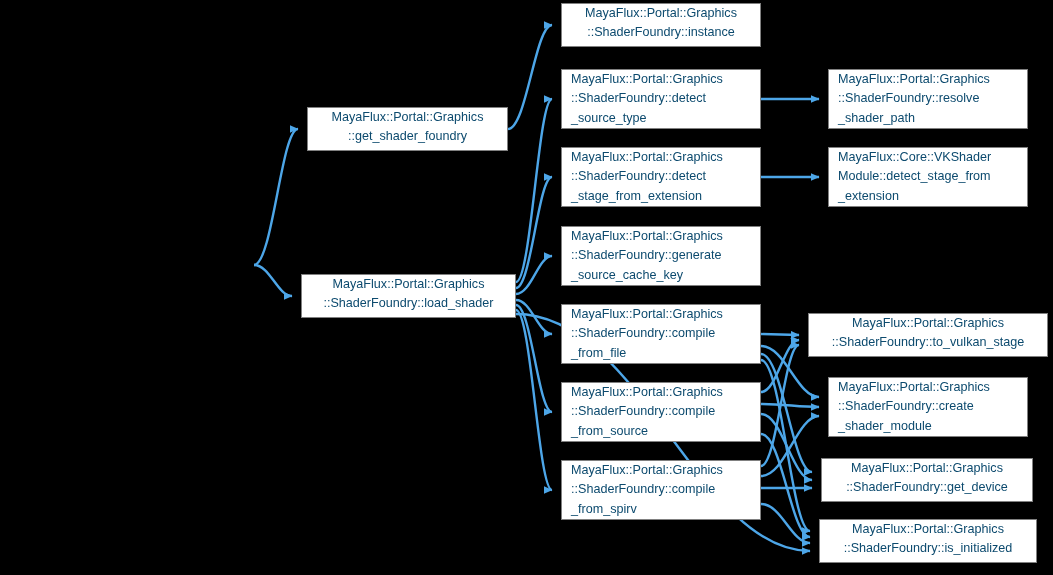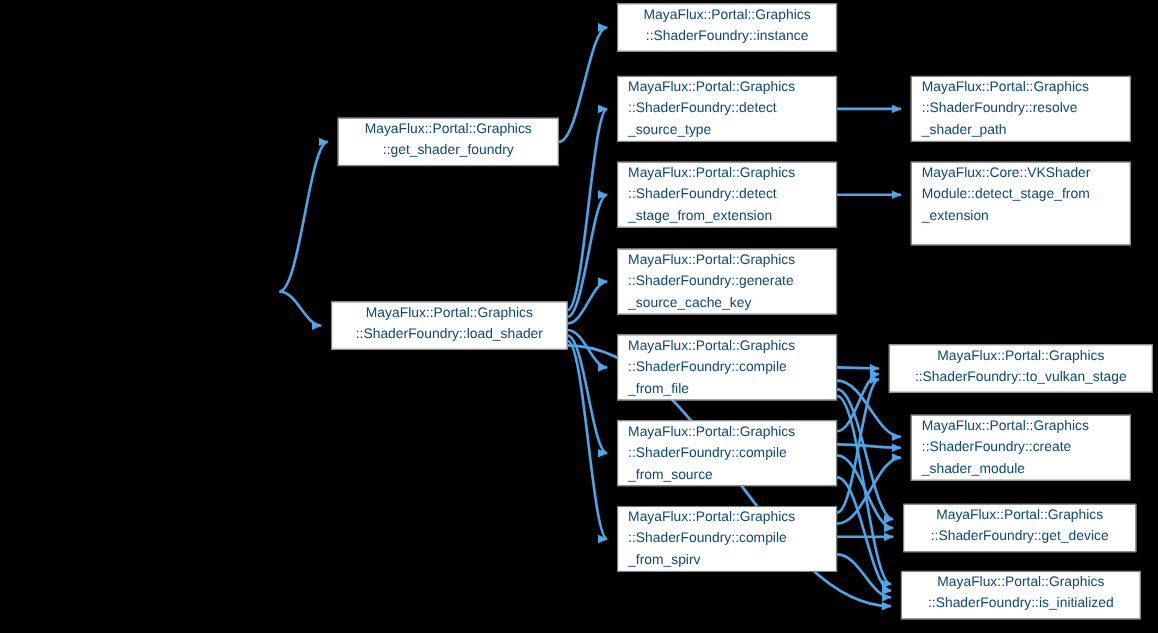--- a/index.html
+++ b/index.html
@@ -92,21 +92,21 @@
 _from_file</span></div>
     <div class="node lefty" style="left: 561px; top: 382px; width: 200px; height: 60px;"><span class="lbl">MayaFlux::Portal::Graphics
 ::ShaderFoundry::compile
 _from_source</span></div>
     <div class="node lefty" style="left: 561px; top: 460px; width: 200px; height: 60px;"><span class="lbl">MayaFlux::Portal::Graphics
 ::ShaderFoundry::compile
 _from_spirv</span></div>
     <div class="node lefty" style="left: 828px; top: 69px; width: 200px; height: 60px;"><span class="lbl">MayaFlux::Portal::Graphics
 ::ShaderFoundry::resolve
 _shader_path</span></div>
-    <div class="node lefty" style="left: 828px; top: 147px; width: 200px; height: 76px;"><span class="lbl">MayaFlux::Core::VKShader
+    <div class="node lefty" style="left: 828px; top: 147px; width: 200px; height: 60px;"><span class="lbl">MayaFlux::Core::VKShader
 Module::detect_stage_from
 _extension</span></div>
     <div class="node" style="left: 808px; top: 313px; width: 240px; height: 44px;"><span class="lbl">MayaFlux::Portal::Graphics
 ::ShaderFoundry::to_vulkan_stage</span></div>
     <div class="node lefty" style="left: 828px; top: 377px; width: 200px; height: 60px;"><span class="lbl">MayaFlux::Portal::Graphics
 ::ShaderFoundry::create
 _shader_module</span></div>
     <div class="node" style="left: 821px; top: 458px; width: 212px; height: 44px;"><span class="lbl">MayaFlux::Portal::Graphics
 ::ShaderFoundry::get_device</span></div>
     <div class="node" style="left: 819px; top: 519px; width: 218px; height: 44px;"><span class="lbl">MayaFlux::Portal::Graphics

